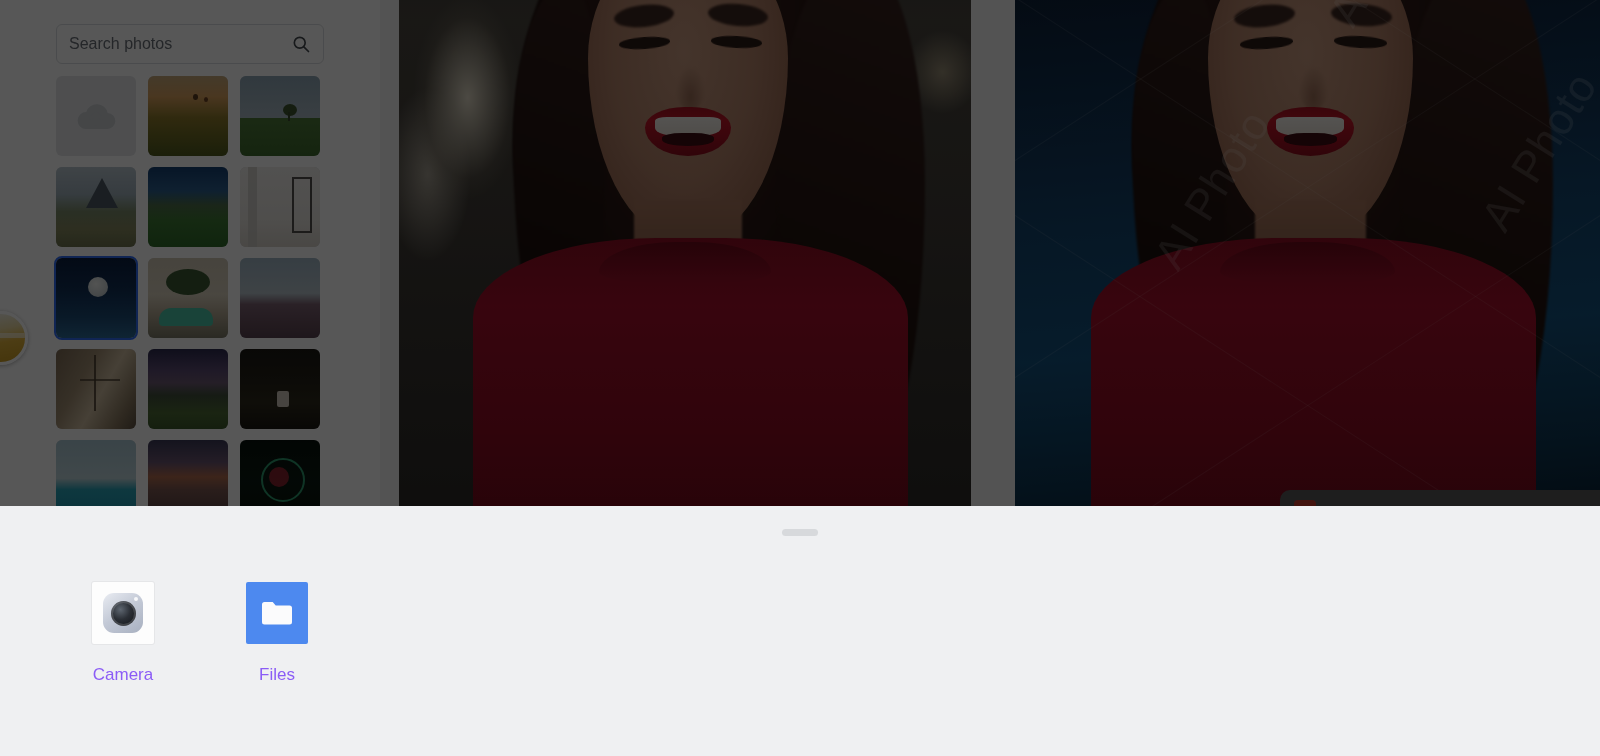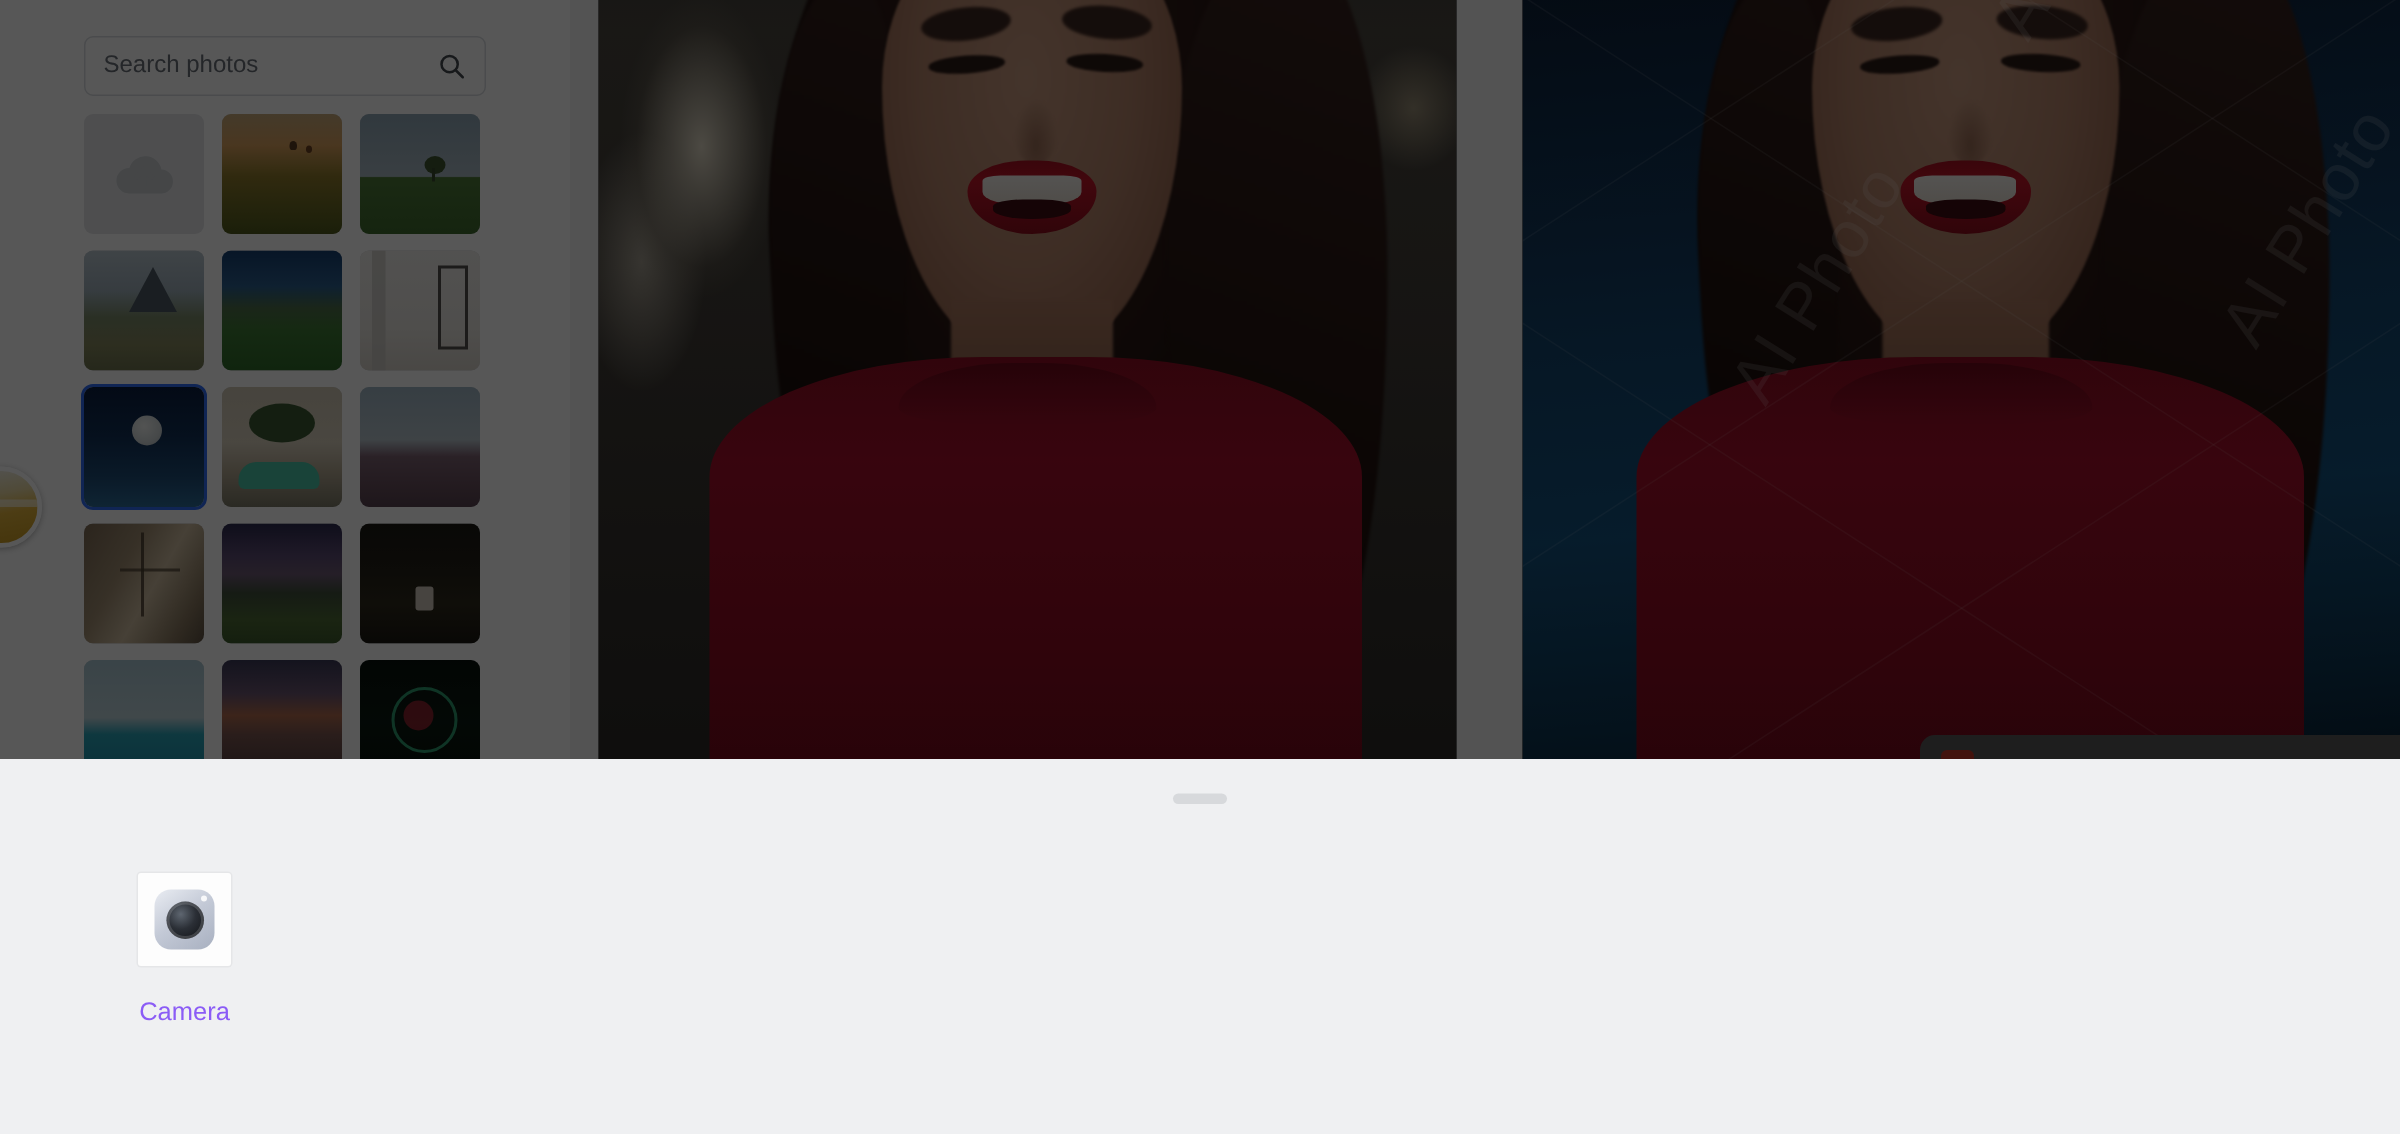--- a/index.html
+++ b/index.html
@@ -406,17 +406,27 @@
           <div class="icon-camera">
             <div class="body">
               <div class="lens"></div>
               <div class="flash"></div>
             </div>
           </div>
         </div>
         <div class="app-label">Camera</div>
       </div>
 
+      <div class="app-item">
+        <div class="app-icon-wrap">
+          <div class="icon-files">
+            <svg width="34" height="28" viewBox="0 0 34 28">
+              <path d="M2 5.5A2.5 2.5 0 0 1 4.5 3h8.2l3 3.4h13.8A2.5 2.5 0 0 1 32 8.9V23a2.5 2.5 0 0 1-2.5 2.5h-25A2.5 2.5 0 0 1 2 23z" fill="#fbfbfc"></path>
+            </svg>
+          </div>
+        </div>
+        <div class="app-label">Files</div>
+      </div>
 
     </div>
   </div>
 
 </div>
 
 </body></html>

